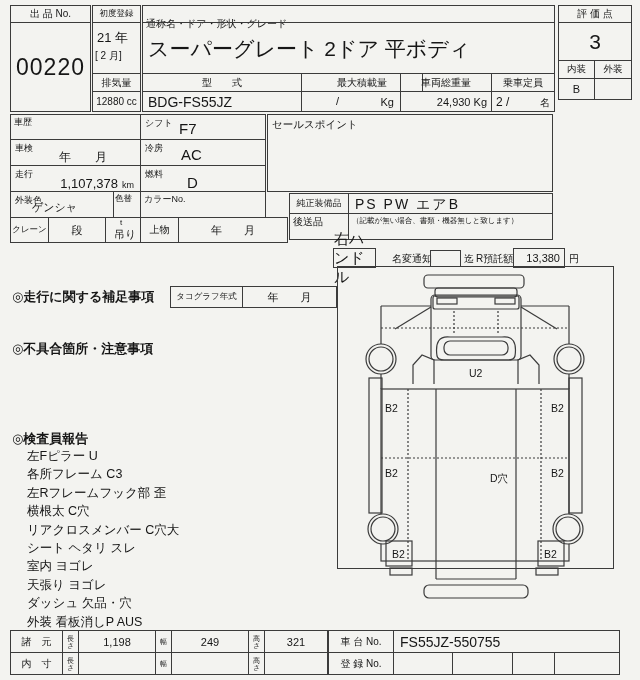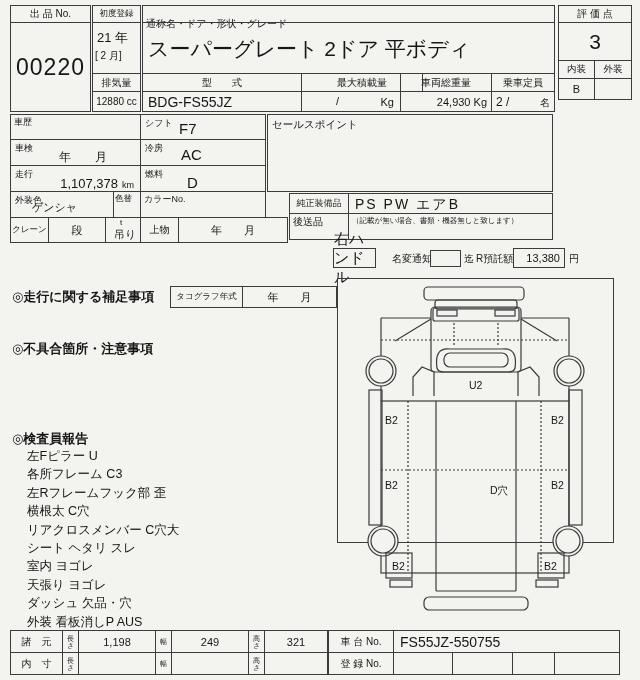--- a/index.html
+++ b/index.html
@@ -144,21 +144,21 @@
   <div class="insp-line">左Rフレームフック部 歪</div>
   <div class="insp-line">横根太 C穴</div>
   <div class="insp-line">リアクロスメンバー C穴大</div>
   <div class="insp-line">シート ヘタリ スレ</div>
   <div class="insp-line">室内 ヨゴレ</div>
   <div class="insp-line">天張り ヨゴレ</div>
   <div class="insp-line">ダッシュ 欠品・穴</div>
   <div class="insp-line">外装 看板消しP AUS</div>
 </div>
 
-<div class="cell" style="left:337px;top:266px;width:277px;height:265px;margin-top:12px;">
+<div class="cell" style="left:337px;top:266px;width:277px;height:303px;">
 <svg width="275" height="337" viewBox="0 0 275 337">
   <g fill="none" stroke="#3b3b3b" stroke-width="1.2">
 
     <rect x="86" y="8" width="100" height="13" rx="4"></rect>
     <rect x="97" y="21" width="82" height="9" rx="3"></rect>
 
     <rect x="93" y="28" width="90" height="65" rx="4"></rect>
     <rect x="95" y="29" width="86" height="13" rx="2"></rect>
     <rect x="99" y="31" width="20" height="6"></rect>
     <rect x="157" y="31" width="20" height="6"></rect>

